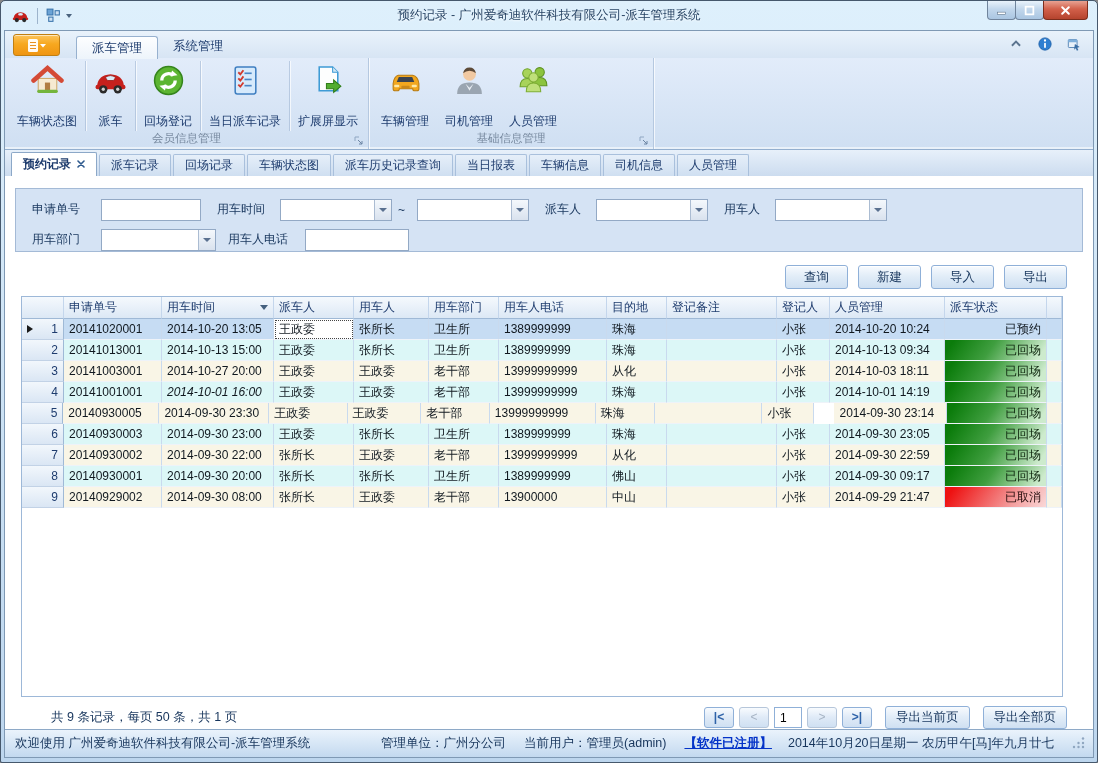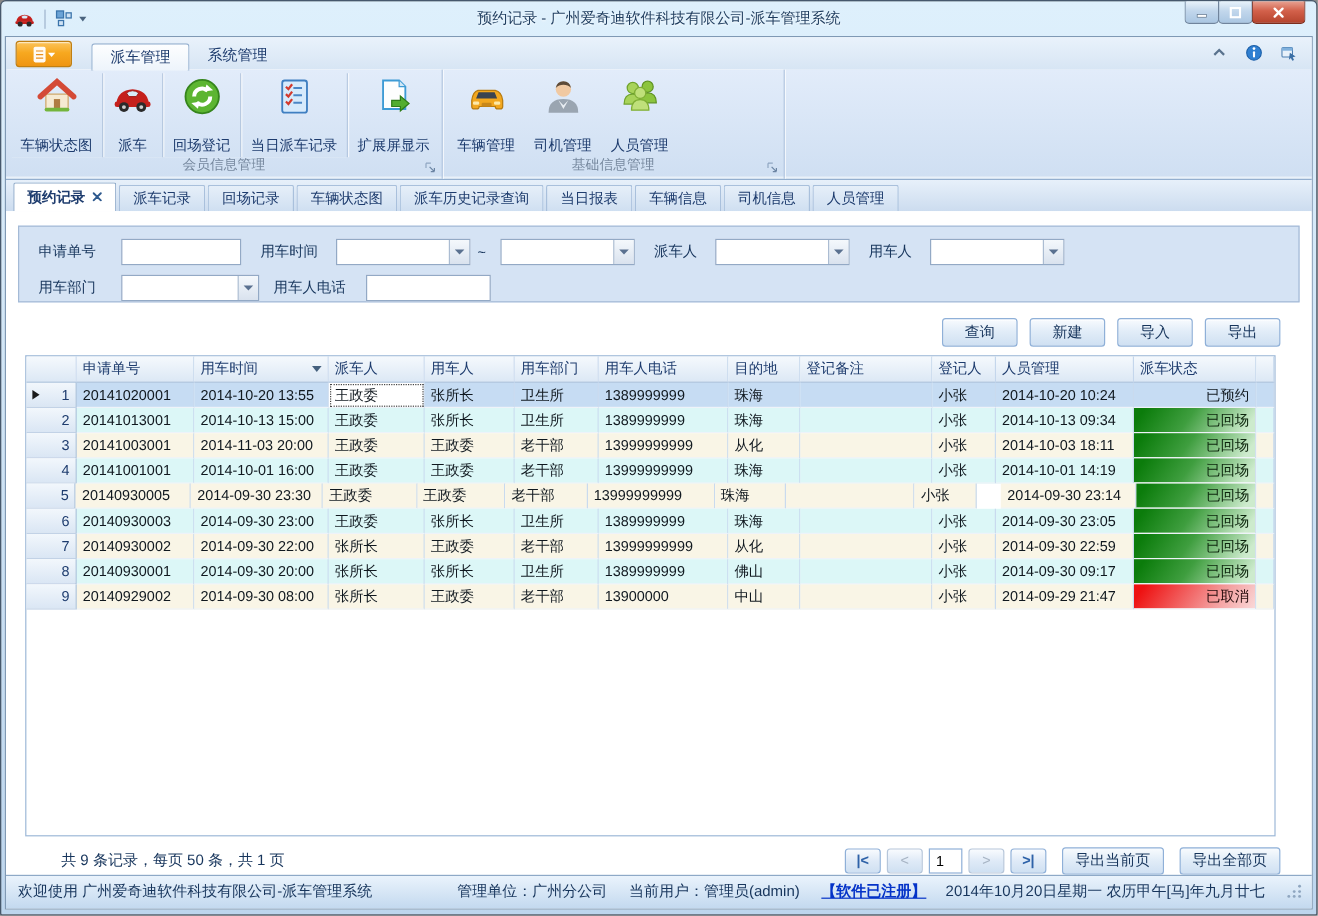--- a/index.html
+++ b/index.html
@@ -383,21 +383,21 @@
               <span></span>
             </div>
           </div>
         <div class="gbody">
             <div class="grow sel">
               <div class="cell rowhead" style="width: 42px;">
                 <span class="rowind cur"></span>
                 <span>1</span>
               </div>
               <div class="cell" style="width: 98px;">20141020001</div>
-              <div class="cell" style="width: 112px;">2014-10-20 13:55</div>
+              <div class="cell" style="width: 112px;">2014-10-20 13:05</div>
               <div class="cell focus" style="width: 80px;">王政委</div>
               <div class="cell" style="width: 75px;">张所长</div>
               <div class="cell" style="width: 70px;">卫生所</div>
               <div class="cell" style="width: 108px;">1389999999</div>
               <div class="cell" style="width: 60px;">珠海</div>
               <div class="cell" style="width: 110px;"></div>
               <div class="cell" style="width: 53px;">小张</div>
               <div class="cell" style="width: 115px;">2014-10-20 10:24</div>
               <div class="cell status reserved" style="width: 102px;">已预约</div>
               <div class="cell" style="width: 15px;"></div>
@@ -419,39 +419,39 @@
               <div class="cell" style="width: 115px;">2014-10-13 09:34</div>
               <div class="cell status returned" style="width: 102px;">已回场</div>
               <div class="cell" style="width: 15px;"></div>
             </div>
             <div class="grow cream">
               <div class="cell rowhead" style="width: 42px;">
                 <span class="rowind"></span>
                 <span>3</span>
               </div>
               <div class="cell" style="width: 98px;">20141003001</div>
-              <div class="cell" style="width: 112px;">2014-11-03 20:00</div>
+              <div class="cell" style="width: 112px;">2014-10-27 20:00</div>
               <div class="cell" style="width: 80px;">王政委</div>
               <div class="cell" style="width: 75px;">王政委</div>
               <div class="cell" style="width: 70px;">老干部</div>
               <div class="cell" style="width: 108px;">13999999999</div>
               <div class="cell" style="width: 60px;">从化</div>
               <div class="cell" style="width: 110px;"></div>
               <div class="cell" style="width: 53px;">小张</div>
               <div class="cell" style="width: 115px;">2014-10-03 18:11</div>
               <div class="cell status returned" style="width: 102px;">已回场</div>
               <div class="cell" style="width: 15px;"></div>
             </div>
             <div class="grow cyan">
               <div class="cell rowhead" style="width: 42px;">
                 <span class="rowind"></span>
                 <span>4</span>
               </div>
               <div class="cell" style="width: 98px;">20141001001</div>
-              <div class="cell" style="width: 112px;">2014-10-01 16:00</div>
+              <div class="cell" style="width: 112px; font-style: italic;">2014-10-01 16:00</div>
               <div class="cell" style="width: 80px;">王政委</div>
               <div class="cell" style="width: 75px;">王政委</div>
               <div class="cell" style="width: 70px;">老干部</div>
               <div class="cell" style="width: 108px;">13999999999</div>
               <div class="cell" style="width: 60px;">珠海</div>
               <div class="cell" style="width: 110px;"></div>
               <div class="cell" style="width: 53px;">小张</div>
               <div class="cell" style="width: 115px;">2014-10-01 14:19</div>
               <div class="cell status returned" style="width: 102px;">已回场</div>
               <div class="cell" style="width: 15px;"></div>

